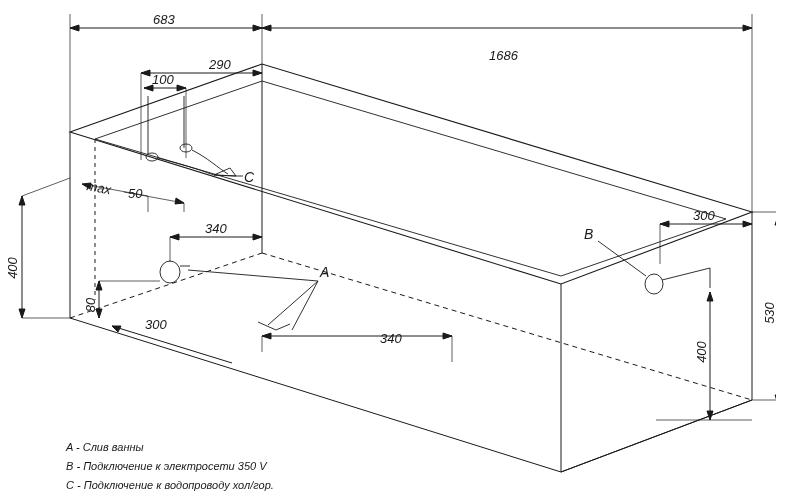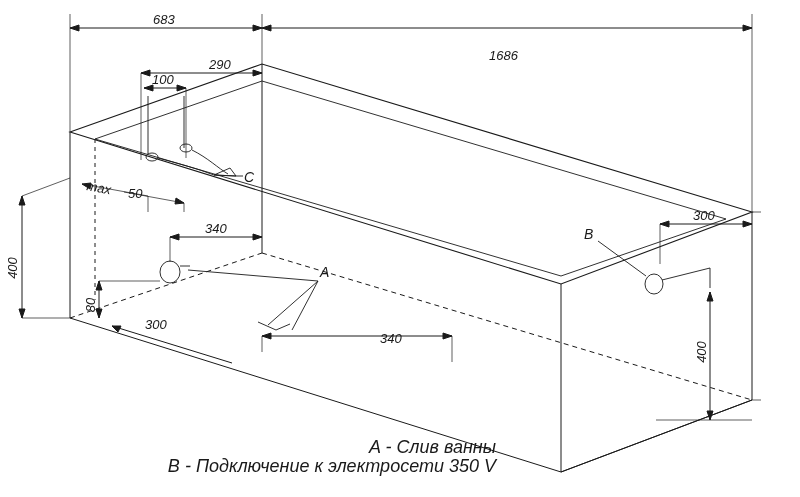--- a/index.html
+++ b/index.html
@@ -7,20 +7,21 @@
     padding: 0;
     background: #ffffff;
   }
   #root {
     position: relative;
     width: 761px;
     height: 497px;
     background: #ffffff;
     font-family: "Liberation Sans", sans-serif;
     overflow: hidden;
+    padding-left: 15px;
   }
   svg.drawing {
     position: absolute;
     left: 0;
     top: 0;
     width: 800px;
     height: 497px;
   }
   .dim-text {
     font-family: "Liberation Sans", sans-serif;
@@ -35,26 +36,25 @@
     font-style: italic;
   }
   .legend {
     position: absolute;
     left: 66px;
     top: 438px;
     width: 430px;
   }
   .legend-row {
     font-family: "Liberation Sans", sans-serif;
-    font-size: 18px;
+    font-size: 11px;
     font-style: italic;
     color: #1a1a1a;
     line-height: 19px;
     white-space: nowrap;
-    text-align: right;
   }
   .legend-key {
     font-style: italic;
   }
 </style>
 </head>
 <body>
 
 <div id="root">
 
@@ -197,15 +197,18 @@
     <text class="label-text" x="584" y="239">B</text>
   </svg>
 
   <div class="legend">
     <div class="legend-row">
       <span class="legend-key">A</span><span> - </span><span>Слив ванны</span>
     </div>
     <div class="legend-row">
       <span class="legend-key">B</span><span> - </span><span>Подключение к электросети 350 V</span>
     </div>
+    <div class="legend-row">
+      <span class="legend-key">C</span><span> - </span><span>Подключение к водопроводу хол/гор.</span>
+    </div>
   </div>
 
 </div>
 
 </body></html>

